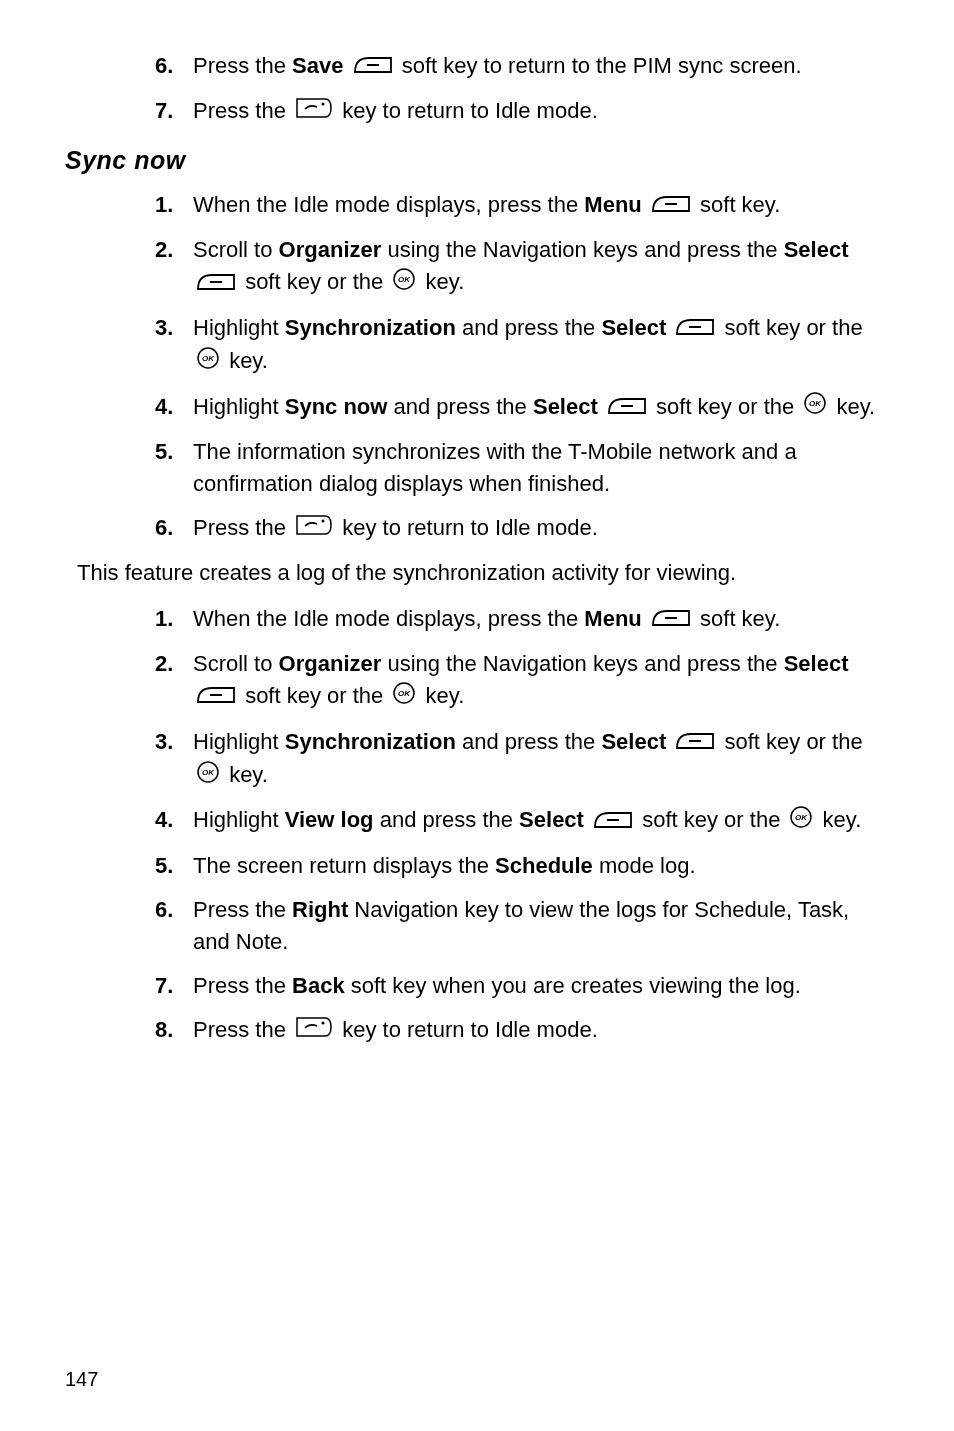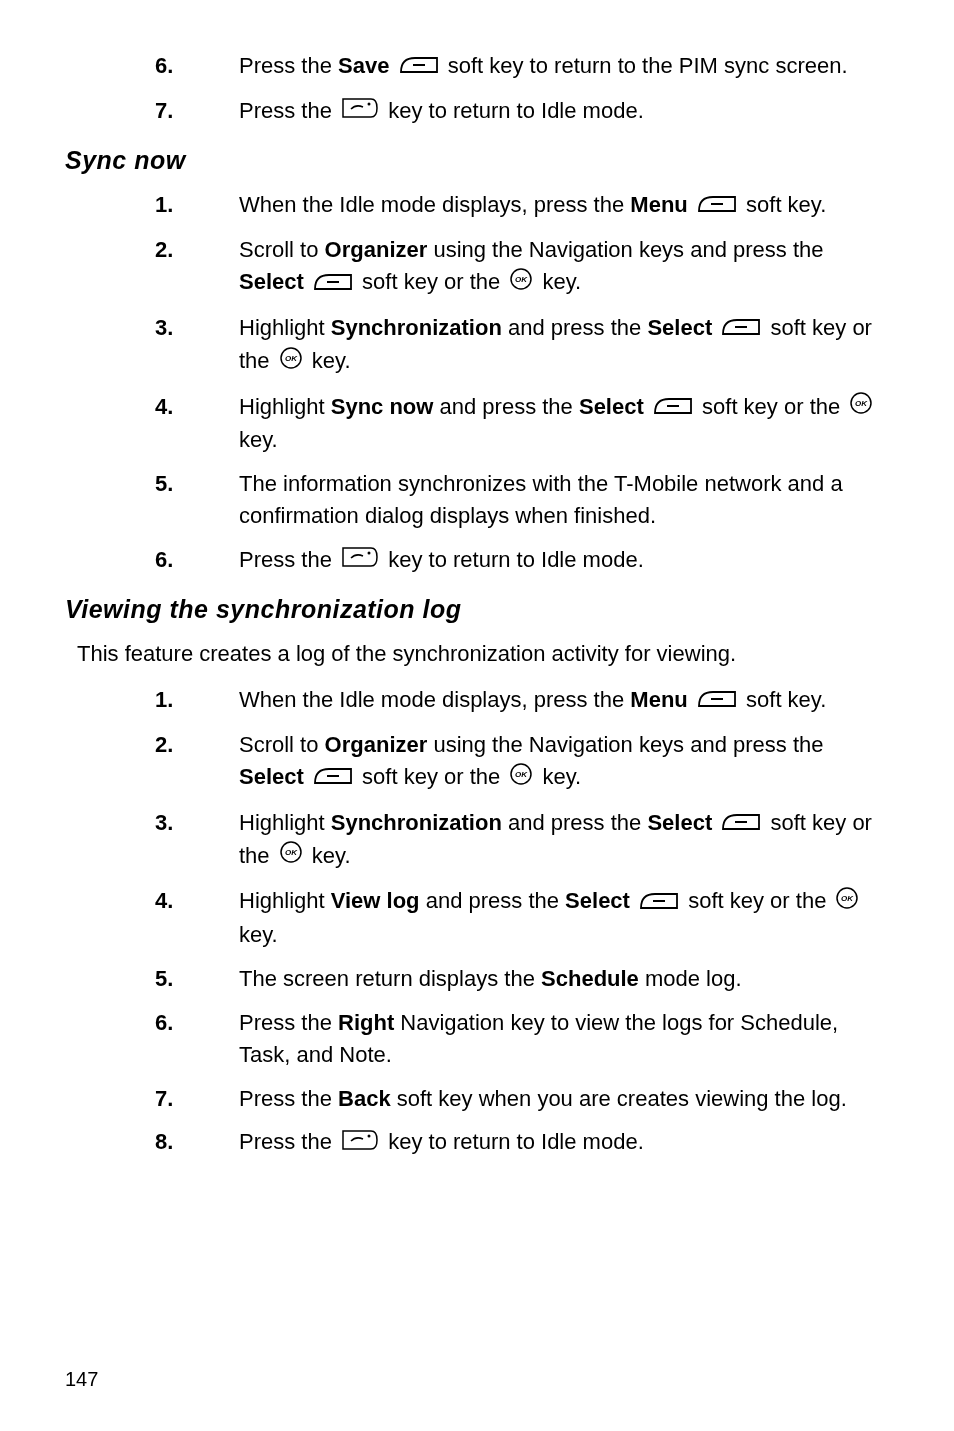--- a/index.html
+++ b/index.html
@@ -28,21 +28,20 @@
     font-size: 22px;
     line-height: 1.45;
   }
   .num {
     font-weight: bold;
     min-width: 38px;
     flex-shrink: 0;
   }
   .content {
     flex: 1;
-    margin-left: 46px;
   }
   .bold {
     font-weight: bold;
   }
   .section-title {
     font-weight: 900;
     font-style: italic;
     font-size: 25px;
     margin: 18px 0 14px 0;
     letter-spacing: 0.5px;
@@ -185,21 +184,20 @@
         <span class="icon-end"><svg width="38" height="22" viewBox="0 0 38 22">
               <path d="M2 2 L30 2 Q36 2 36 11 Q36 20 30 20 L2 20 Z" fill="none" stroke="#000" stroke-width="1.5"></path>
               <path d="M10 12 Q15 7 22 10" fill="none" stroke="#000" stroke-width="1.5"></path>
               <circle cx="28" cy="7" r="1.5" fill="#000"></circle>
             </svg></span>
         <span> key to return to Idle mode.</span>
       </span>
     </li>
   </ol>
 
-  <div class="section-title">Viewing the synchronization log</div>
   <p class="body-para">This feature creates a log of the synchronization activity for viewing.</p>
 
   <ol class="ol">
     <li>
       <span class="num">1.</span>
       <span class="content">
         <span>When the Idle mode displays, press the </span><span class="bold">Menu</span>
         <span class="icon-softkey"><svg width="40" height="18" viewBox="0 0 40 18">
               <path d="M2 16 Q2 2 16 2 L38 2 L38 16 Z" fill="none" stroke="#000" stroke-width="1.8"></path>
               <line x1="14" y1="9" x2="26" y2="9" stroke="#000" stroke-width="2"></line>

